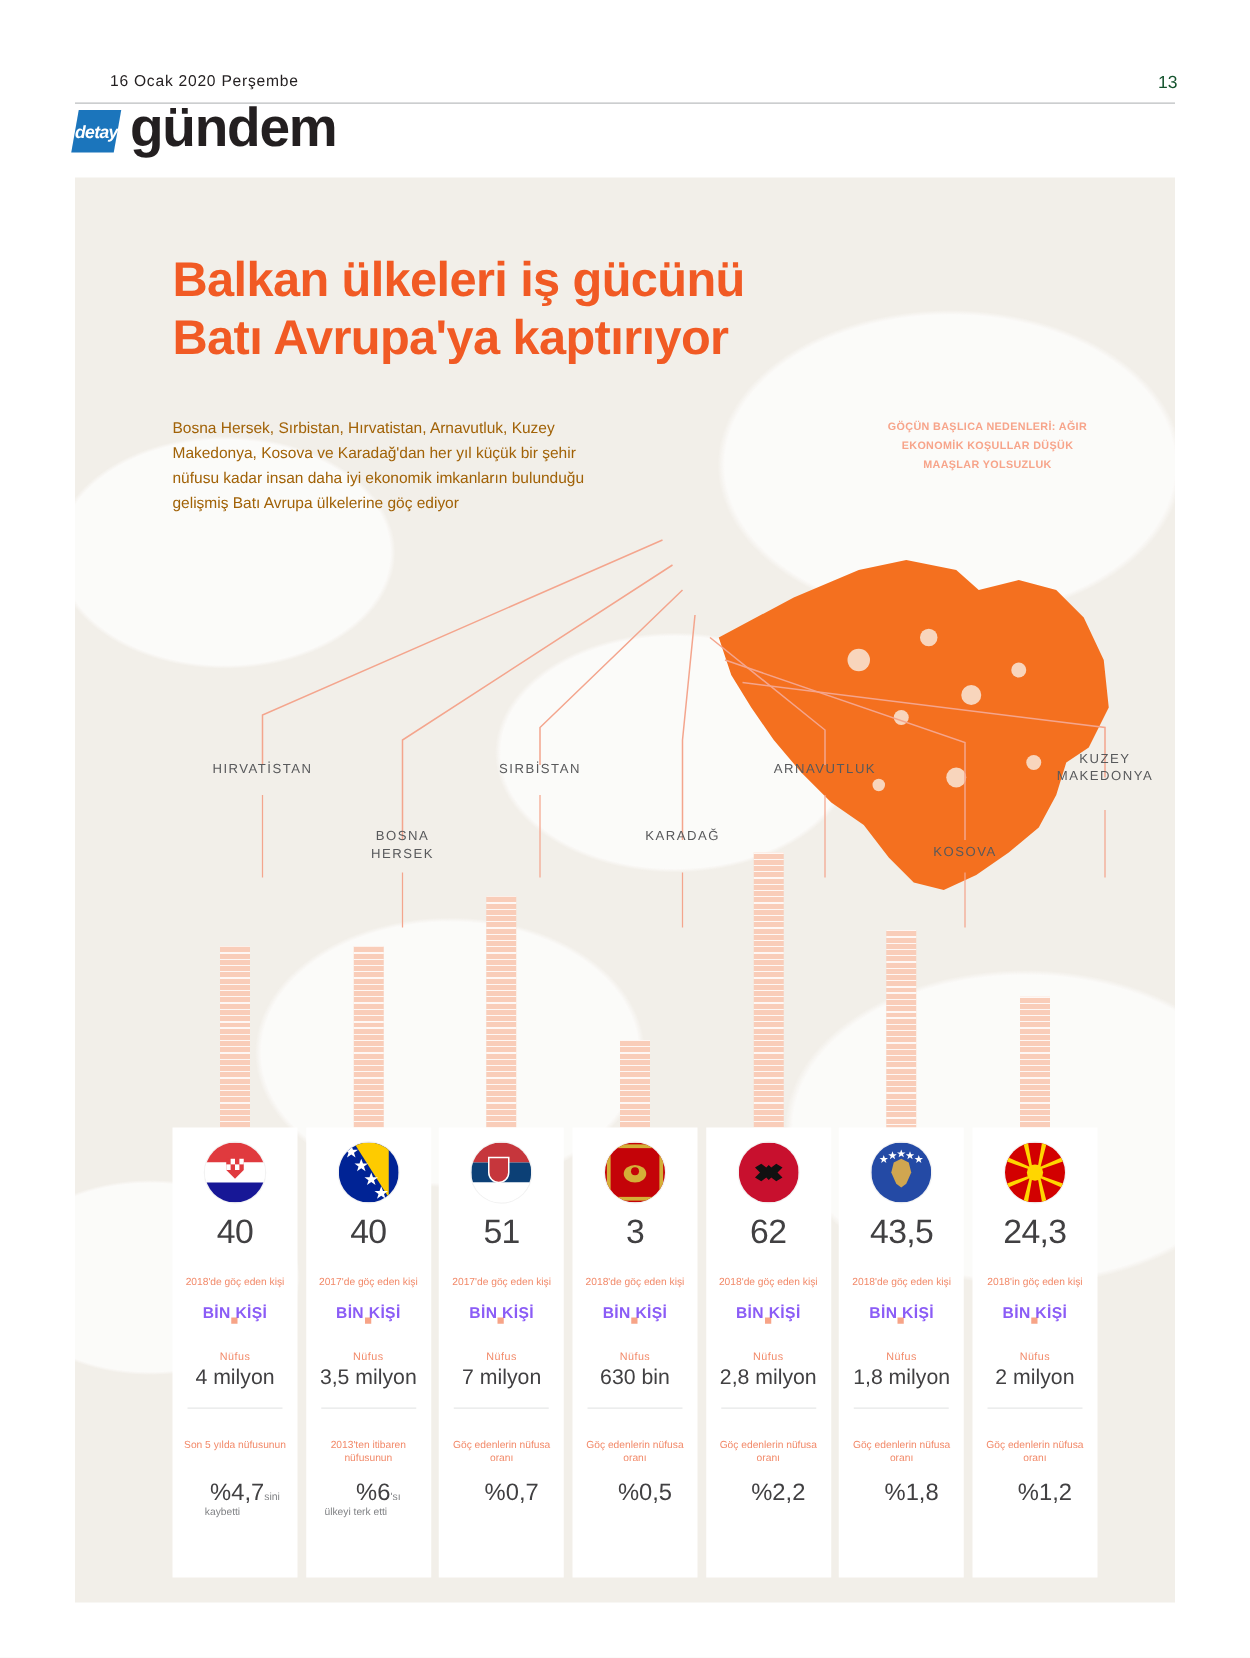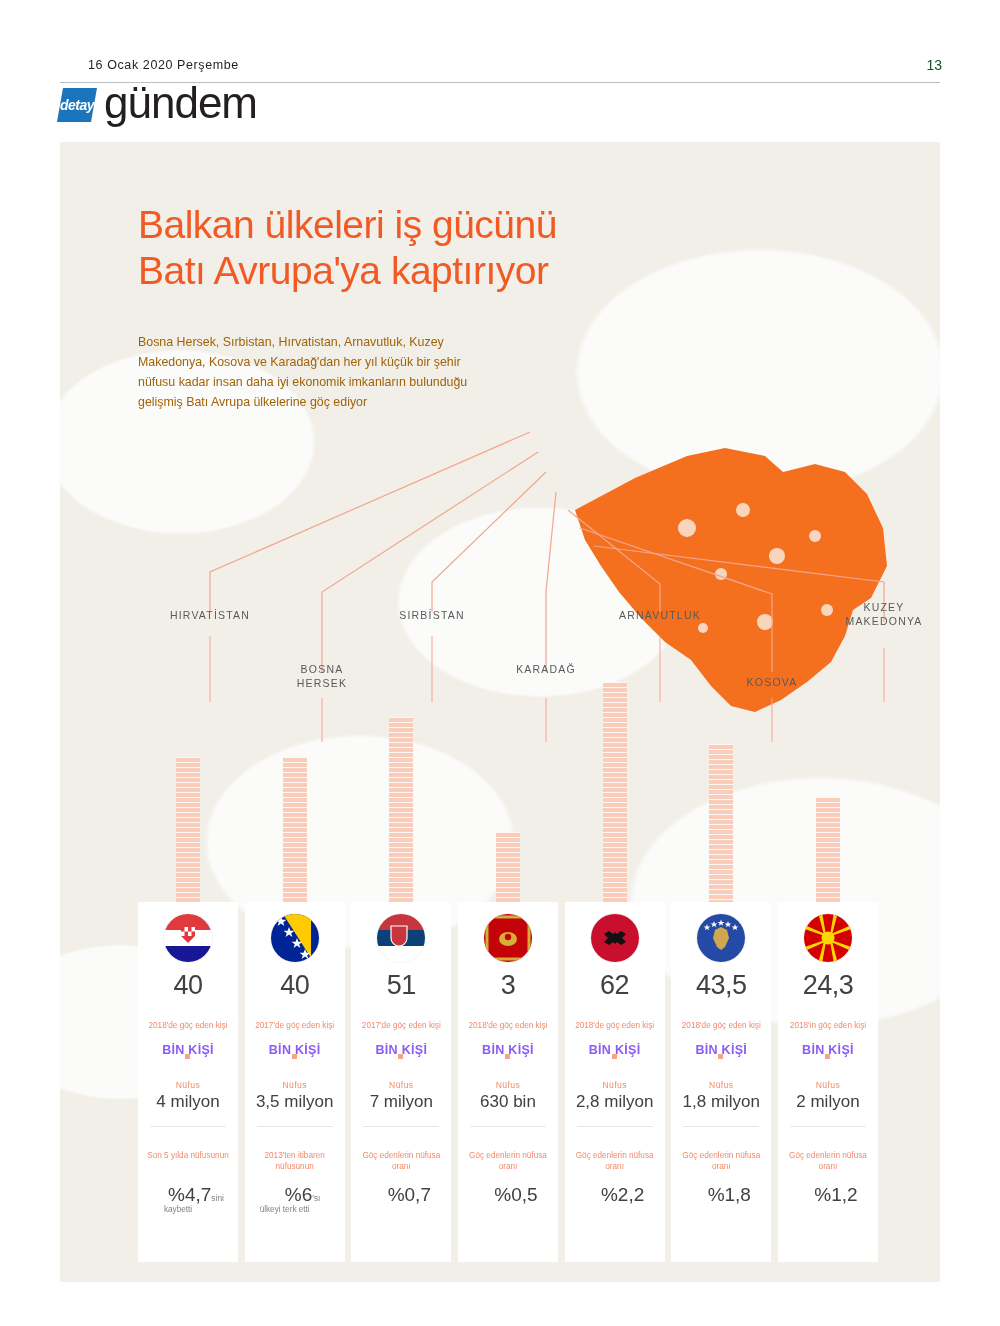--- a/index.html
+++ b/index.html
@@ -60,21 +60,21 @@
     line-height: 34px;
     text-align: center;
     letter-spacing: -0.5px;
   }
   .section-title {
     position: absolute;
     left: 104px; top: 78px;
     font-size: 44px;
     letter-spacing: -1px;
     color: #231f20;
-    font-weight: normal;
+    font-weight: bold;
   }
 
   
   .infographic {
     position: absolute;
     left: 60px; top: 142px;
     width: 880px;
     height: 1140px;
     background: #f2efe9;
     overflow: hidden;
@@ -91,21 +91,21 @@
       radial-gradient(ellipse 240px 160px at 480px 460px, #ffffff 0%, #ffffff 58%, rgba(255,255,255,0) 60%),
       radial-gradient(ellipse 200px 130px at 60px 880px, #ffffff 0%, #ffffff 58%, rgba(255,255,255,0) 60%);
     opacity: 0.75;
   }
 
   .headline {
     position: absolute;
     left: 78px; top: 60px;
     width: 640px;
     font-size: 39px;
-    font-weight: normal;
+    font-weight: bold;
     line-height: 1.17;
     color: #f15a24;
     letter-spacing: -0.5px;
   }
   .headline .l2 { display: block; }
 
   .standfirst {
     position: absolute;
     left: 78px; top: 190px;
     width: 330px;
@@ -302,20 +302,21 @@
 <div class="infographic">
   <div class="bg-map"></div>
 
   <div class="headline">
     <span>Balkan ülkeleri iş gücünü</span>
     <span class="l2">Batı Avrupa'ya kaptırıyor</span>
   </div>
 
   <div class="standfirst">Bosna Hersek, Sırbistan, Hırvatistan, Arnavutluk, Kuzey Makedonya, Kosova ve Karadağ'dan her yıl küçük bir şehir nüfusu kadar insan daha iyi ekonomik imkanların bulunduğu gelişmiş Batı Avrupa ülkelerine göç ediyor</div>
 
+  <div class="reasons">GÖÇÜN BAŞLICA NEDENLERİ: AĞIR EKONOMİK KOŞULLAR DÜŞÜK MAAŞLAR YOLSUZLUK</div>
 
   <div class="balkan-map">
     <svg width="400" height="380" viewBox="0 0 400 380">
       <path d="M60,150 L120,118 L172,96 L210,88 L250,96 L268,112 L300,104 L330,112 L352,134
                L368,168 L372,206 L356,238 L338,250 L330,276 L316,302 L292,322 L266,340
                L240,352 L216,346 L196,326 L176,300 L150,282 L126,258 L104,232 L86,206
                L70,180 Z" fill="#f4701f"></path>
       <circle cx="172" cy="168" r="9" fill="#f9f7f2" opacity="0.75"></circle>
       <circle cx="228" cy="150" r="7" fill="#f9f7f2" opacity="0.75"></circle>
       <circle cx="262" cy="196" r="8" fill="#f9f7f2" opacity="0.75"></circle>

